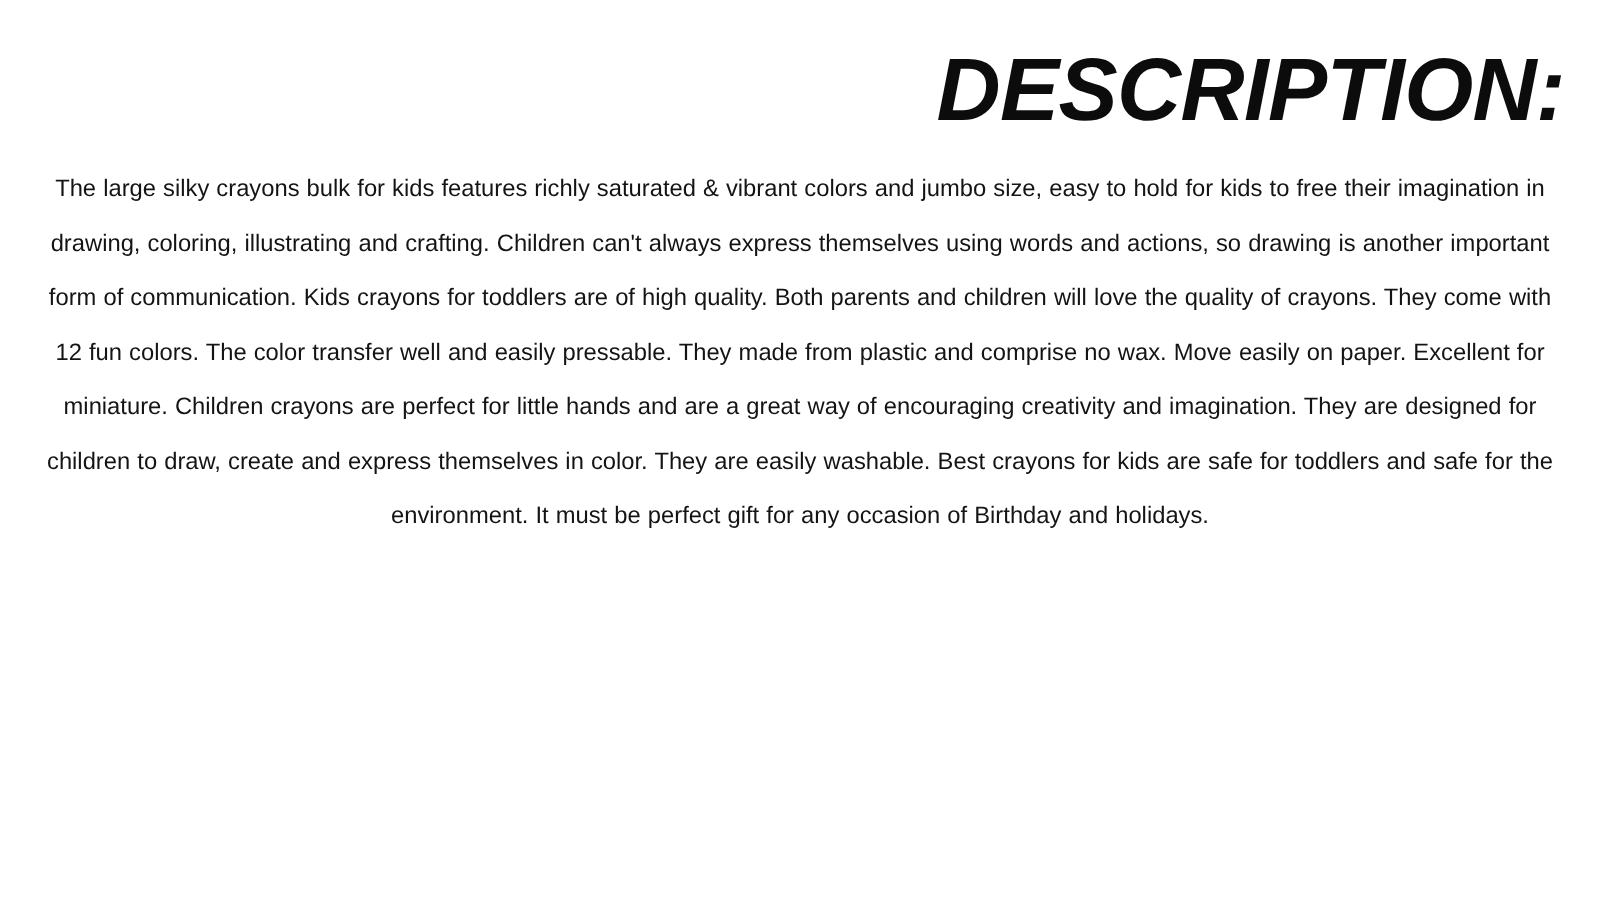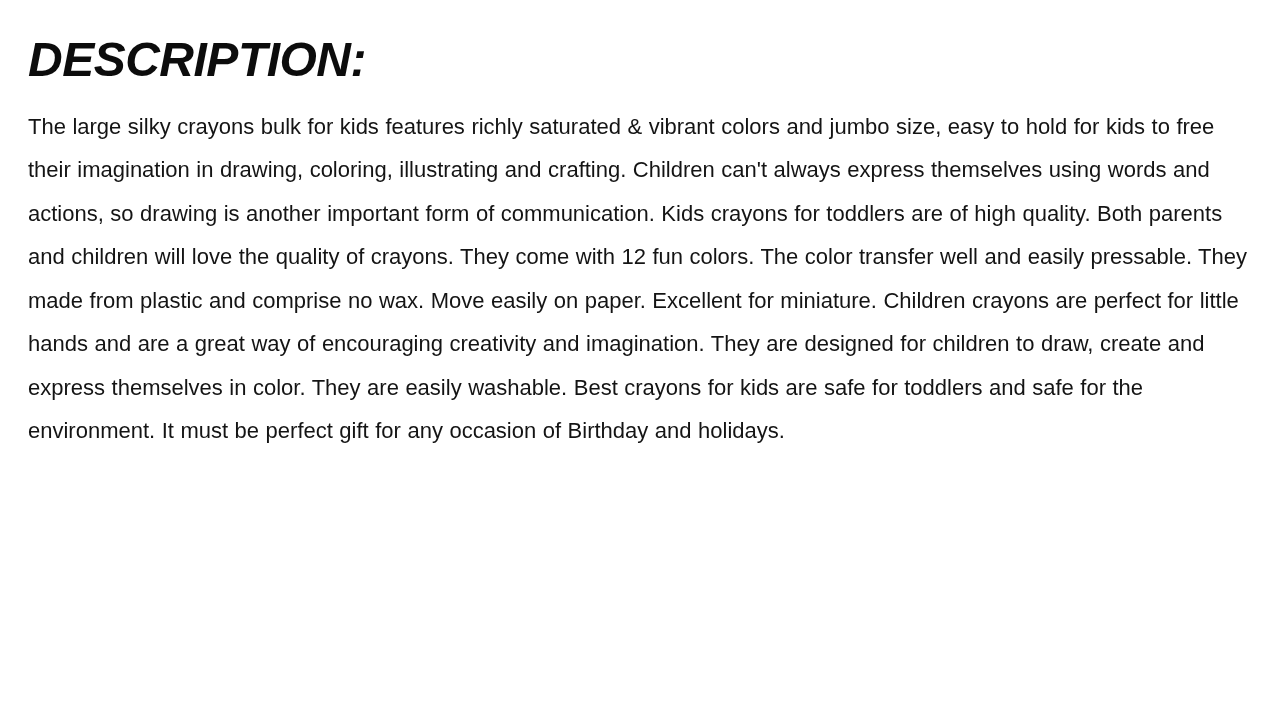--- a/index.html
+++ b/index.html
@@ -15,31 +15,32 @@
     overflow: hidden;
   }
   .page {
     width: 1280px;
     height: 720px;
     box-sizing: border-box;
     padding: 34px 28px 0 28px;
     display: block;
   }
   .title {
-    text-align: left;
-    font-size: 48px;
+    text-align: right;
+    font-size: 71px;
     font-weight: bold;
     font-style: italic;
     letter-spacing: -0.5px;
     line-height: 1.1;
     margin: 0 0 18px 0;
     color: #0c0c0c;
   }
   .description {
-    font-size: 22px;
+    text-align: center;
+    font-size: 19px;
     line-height: 43.5px;
     color: #141414;
     margin: 4px auto;
     max-width: 1232px;
     word-spacing: 0.4px;
   }
 </style>
 </head>
 <body>
 

